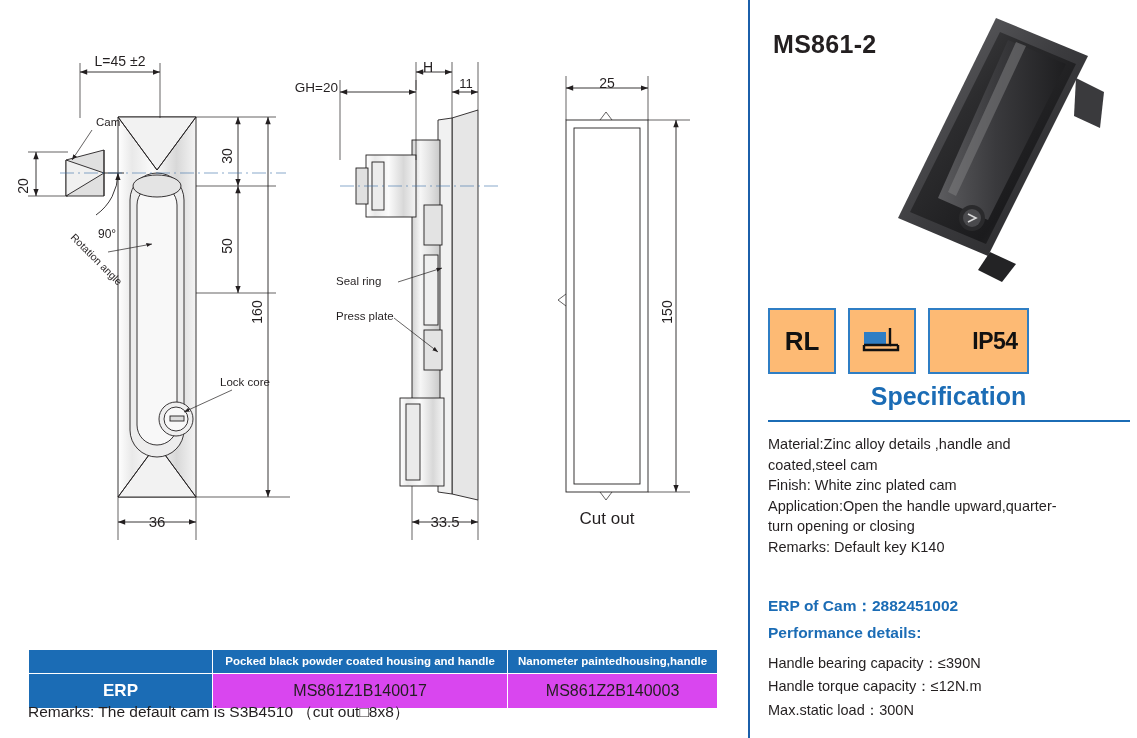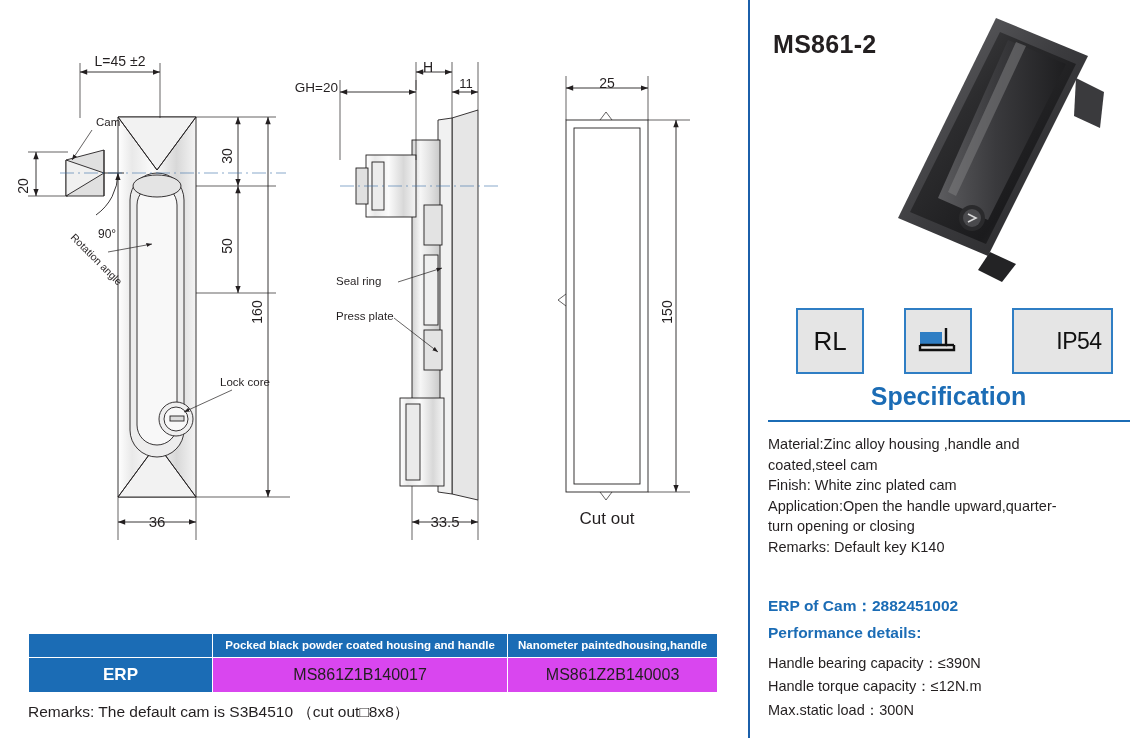--- a/index.html
+++ b/index.html
@@ -17,21 +17,21 @@
   .vdivider{
     position:absolute;left:748px;top:0;width:2px;height:738px;background:#1b5faa;
   }
 
   
   .left{position:absolute;left:0;top:0;width:748px;height:738px;}
 
   svg.dwg{position:absolute;left:0;top:0;}
 
   
-  .tbl-wrap{position:absolute;left:28px;top:633px;width:690px;}
+  .tbl-wrap{position:absolute;left:28px;top:649px;width:690px;}
   table.erp{border-collapse:collapse;width:690px;font-size:13px;}
   table.erp td{border:1px solid #ffffff;}
   .erp-head{
     background:#1b6cb5;color:#ffffff;font-weight:bold;font-size:11.5px;
     text-align:center;padding:5px 4px;line-height:1.15;
   }
   .erp-head.blank{background:#1b6cb5;}
   .erp-label{
     background:#1b6cb5;color:#ffffff;font-weight:bold;font-size:17px;
     text-align:center;padding:7px 4px;width:175px;
@@ -49,23 +49,23 @@
   .model-title{
     position:absolute;left:13px;top:30px;font-size:25px;font-weight:bold;color:#231f20;
     letter-spacing:0.3px;
   }
 
   .product-img{position:absolute;left:60px;top:6px;width:320px;height:290px;}
 
   
   .badges{position:absolute;left:8px;top:308px;display:flex;gap:12px;}
   .badge{
-    width:64px;height:62px;background:#e5e5e5;border:2px solid #2f7ec4;
+    width:64px;height:62px;background:#fdba74;border:2px solid #2f7ec4;
     display:flex;align-items:center;justify-content:center;
-    font-weight:normal;font-size:26px;color:#111;margin-left:28px;
+    font-weight:bold;font-size:26px;color:#111;
   }
   .badge.ip{font-size:23px;letter-spacing:-0.5px;padding-left:33px;}
 
   .spec-title{
     position:absolute;left:0;top:382px;width:377px;text-align:center;
     color:#1b6cb5;font-size:25px;font-weight:bold;
   }
   .spec-rule{
     position:absolute;left:8px;top:420px;width:362px;height:2px;background:#1b6cb5;
   }
@@ -317,21 +317,21 @@
           <path d="M4 21 V26 H38 V21" fill="none" stroke="#111" stroke-width="2.4"></path>
         </svg>
       </div>
       <div class="badge ip">IP54</div>
     </div>
 
     <div class="spec-title">Specification</div>
     <div class="spec-rule"></div>
 
     <div class="spec-body">
-      <div>Material:Zinc alloy housing ,handle and</div>
+      <div>Material:Zinc alloy details ,handle and</div>
       <div>coated,steel cam</div>
       <div>Finish: White zinc plated cam</div>
       <div>Application:Open the handle upward,quarter-</div>
       <div>turn opening or closing</div>
       <div>Remarks: Default key K140</div>
     </div>
 
     <div class="erp-cam">ERP of Cam：2882451002</div>
     <div class="perf-title">Performance details:</div>
     <div class="perf-body">

